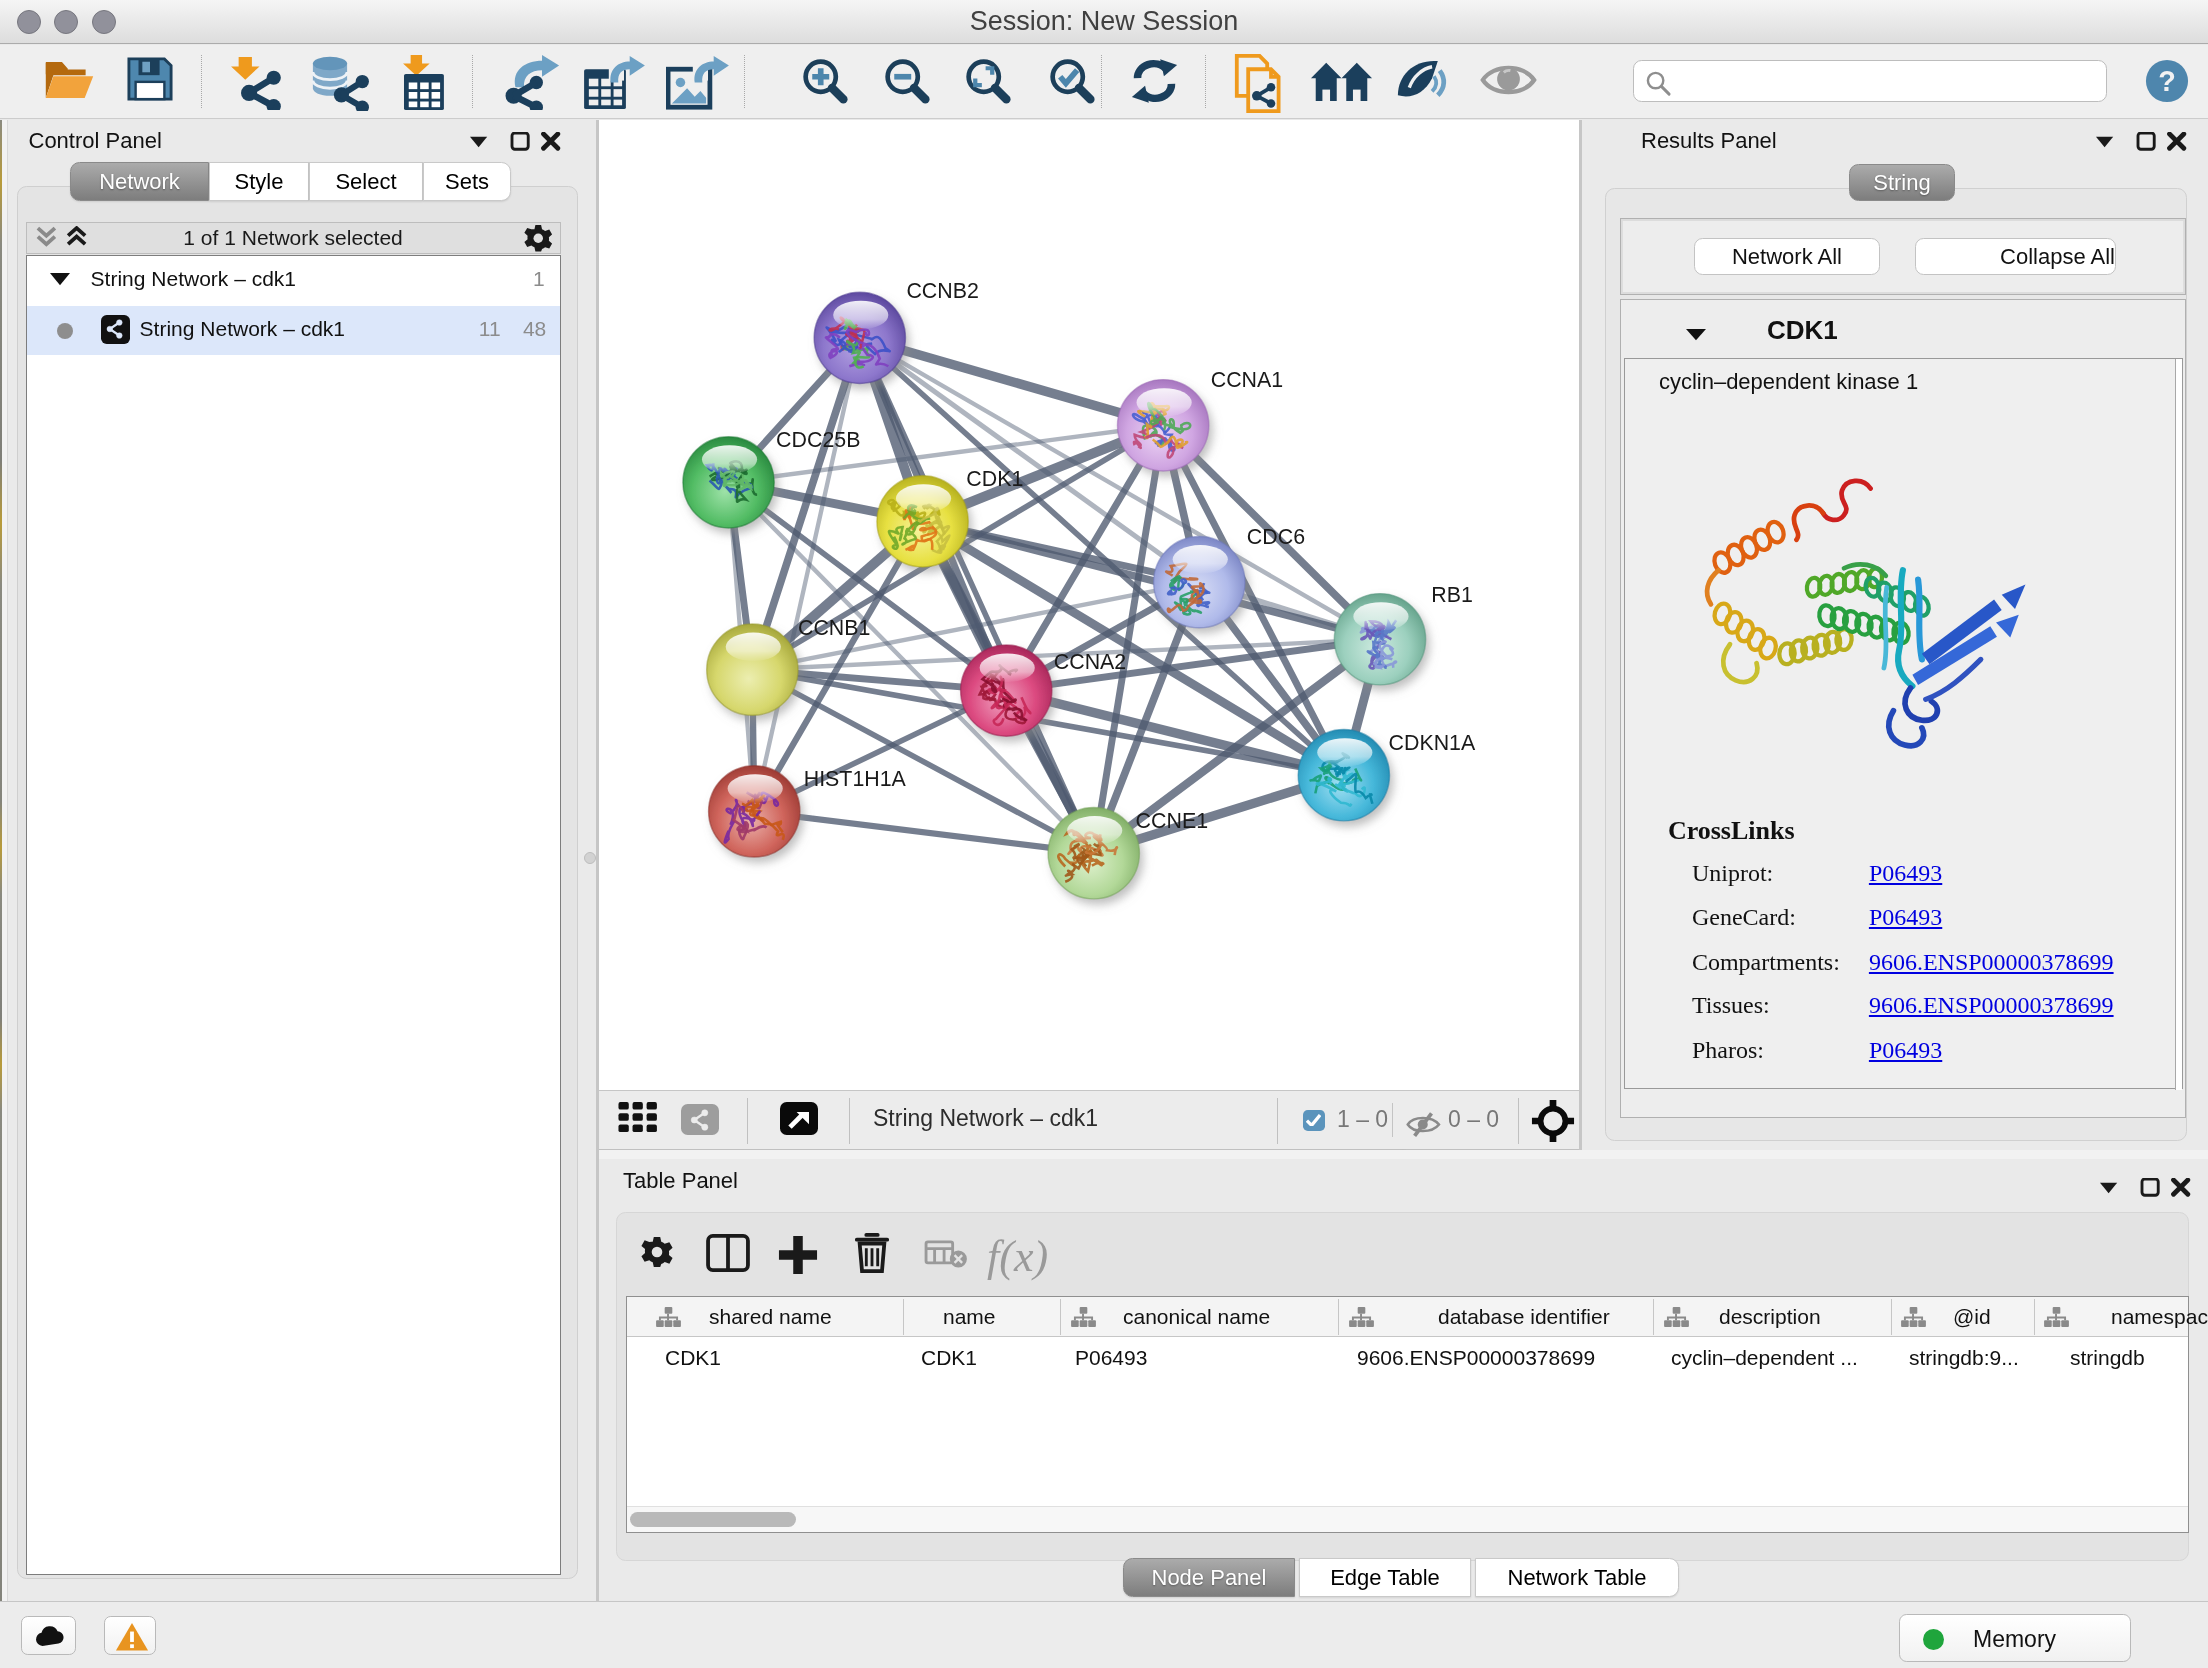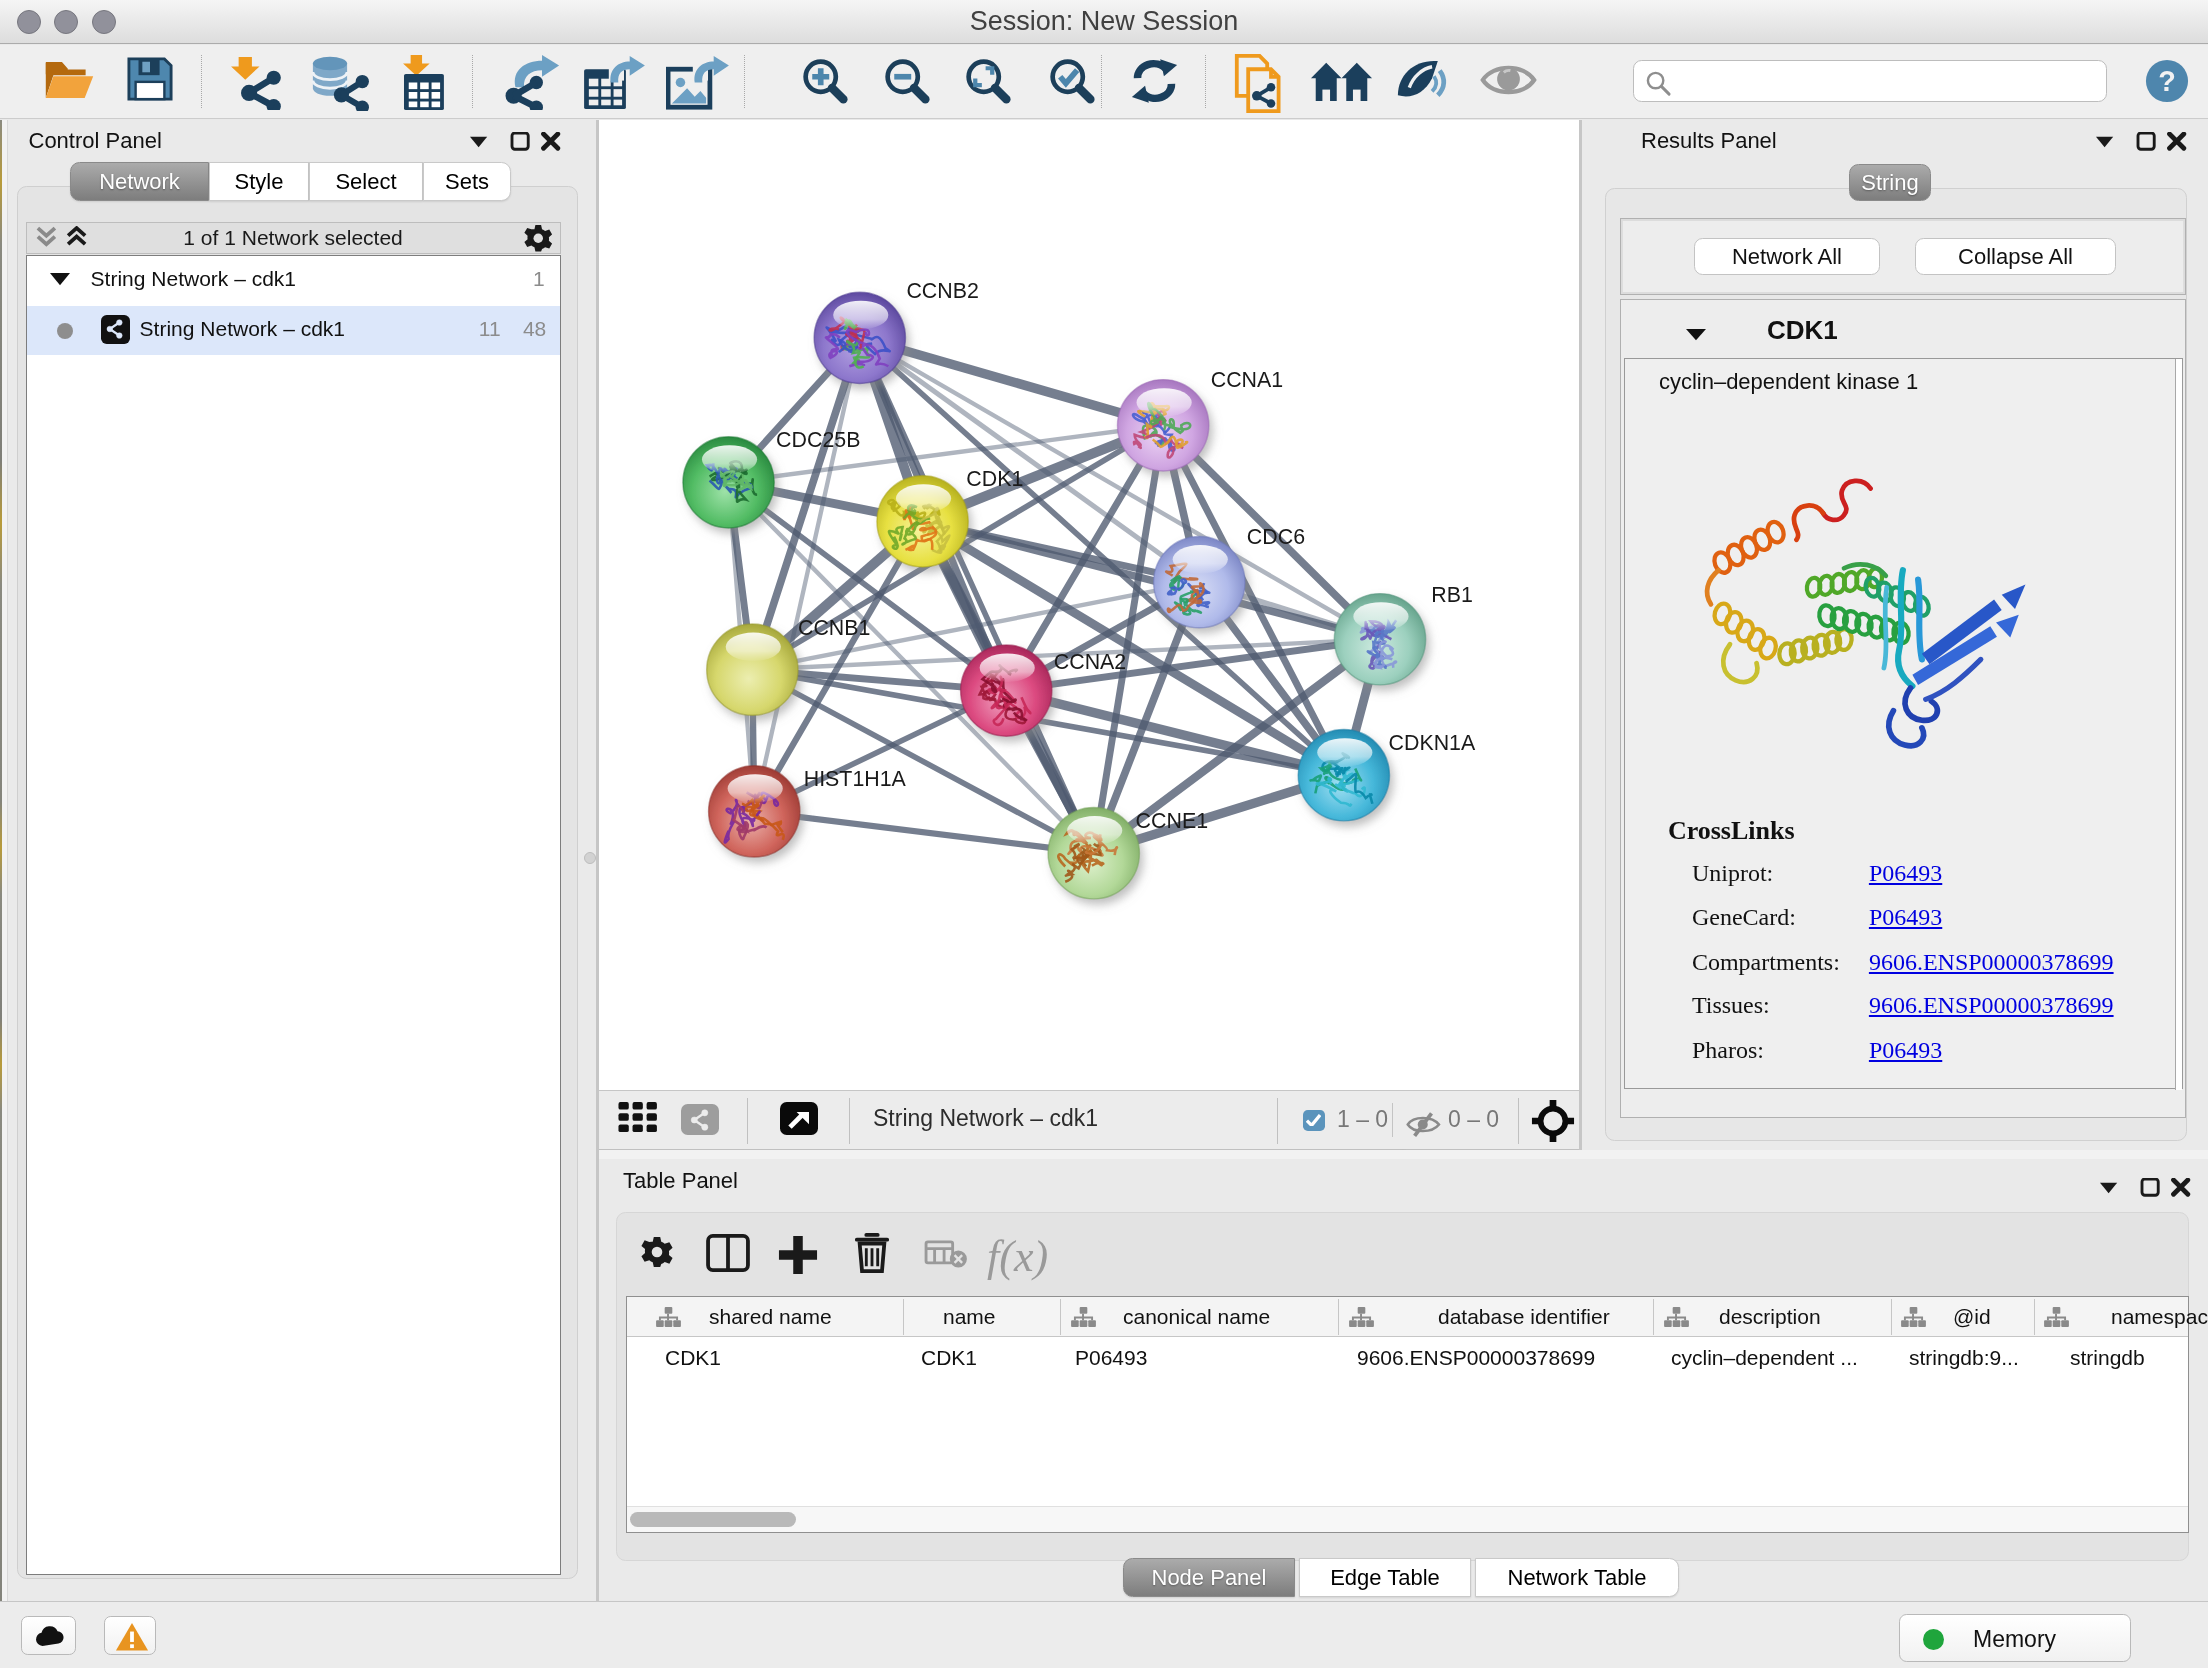--- a/index.html
+++ b/index.html
@@ -658,25 +658,25 @@
 <div class="abs" style="left:1582px;top:625px;width:12.4px;height:12.4px;border-radius:50%;background:#d2d2d2;border:1px solid #bdbdbd"></div>
 <div class="abs" id="vd2"></div>
 <div class="abs" id="hd1"></div>
 <div class="abs" id="rpanel">
   <div class="paneltitle" style="position:absolute;left:59px;top:7.6px">Results Panel</div>
   <svg class="abs" style="left:514px;top:12.4px" width="105" height="23" viewBox="0 0 110 24">
     <path d="M0,5 L18,5 9,16 Z" fill="#1a1a1a"></path>
     <rect x="44" y="1" width="17" height="17" rx="3" fill="none" stroke="#1a1a1a" stroke-width="3"></rect>
     <path d="M77,2 L92,17 M92,2 L77,17" stroke="#1a1a1a" stroke-width="5" stroke-linecap="round"></path>
   </svg>
-  <div style="position:absolute;left:267px;top:44px;width:82px;height:37px;background:linear-gradient(#ababab,#7d7d7d);border:1px solid #8a8a8a;border-radius:9.5px;color:#fff;font-size:22px;text-align:center;line-height:35px;text-shadow:0 1px 1.9px rgba(0,0,0,.35);z-index:3">String</div>
+  <div style="position:absolute;left:267px;top:44px;width:106px;height:37px;background:linear-gradient(#ababab,#7d7d7d);border:1px solid #8a8a8a;border-radius:9.5px;color:#fff;font-size:22px;text-align:center;line-height:35px;text-shadow:0 1px 1.9px rgba(0,0,0,.35);z-index:3">String</div>
   <div style="position:absolute;left:23px;top:68px;width:582px;height:953px;background:#e7e7e7;border:1px solid #d0d0d0;border-radius:9.5px"></div>
   <div style="position:absolute;left:38px;top:98px;width:566px;height:77px;background:#ededed;border:1px solid #b0b0b0;box-shadow:inset 0 0 0 1.9px #dcdcdc">
     <div style="position:absolute;left:73px;top:19px;width:186px;height:37px;background:#ffffff;border:1px solid #c3c3c3;border-radius:8.6px;font-size:22px;text-align:center;line-height:35px;color:#111">Network All</div>
-    <div style="position:absolute;left:294px;top:19px;width:201px;height:37px;background:#ffffff;border:1px solid #c3c3c3;border-radius:8.6px;font-size:22px;text-align:center;line-height:35px;color:#111">Collapse All</div>
+    <div style="position:absolute;left:294px;top:19px;width:201px;height:37px;background:#ffffff;border:1px solid #c3c3c3;border-radius:8.6px;font-size:22px;text-align:right;line-height:35px;color:#111">Collapse All</div>
   </div>
   <div style="position:absolute;left:38px;top:179px;width:566px;height:819px;background:#ededed;border:1px solid #b0b0b0">
     <svg class="abs" style="left:65px;top:27.6px" width="20" height="13.3" viewBox="0 0 21 14">
         <path d="M0,1 L21,1 10.5,13 Z" fill="#111"></path>
       </svg>
     <span style="position:absolute;left:146px;top:15px;font-size:26px;font-weight:bold;color:#111">CDK1</span>
     <div style="position:absolute;left:2.9px;top:58px;width:559px;height:731px;background:#efefef;border:1px solid #999999">
         <div style="position:absolute;right:0;top:0;width:6.7px;height:731px;background:#ffffff;border-left:1px solid #a8a8a8"></div>
       <span style="position:absolute;left:34px;top:9.5px;font-size:22px;color:#111">cyclin–dependent kinase 1</span>
       <svg class="abs" style="left:48px;top:114px" width="361" height="295" viewBox="0 0 380 310">

